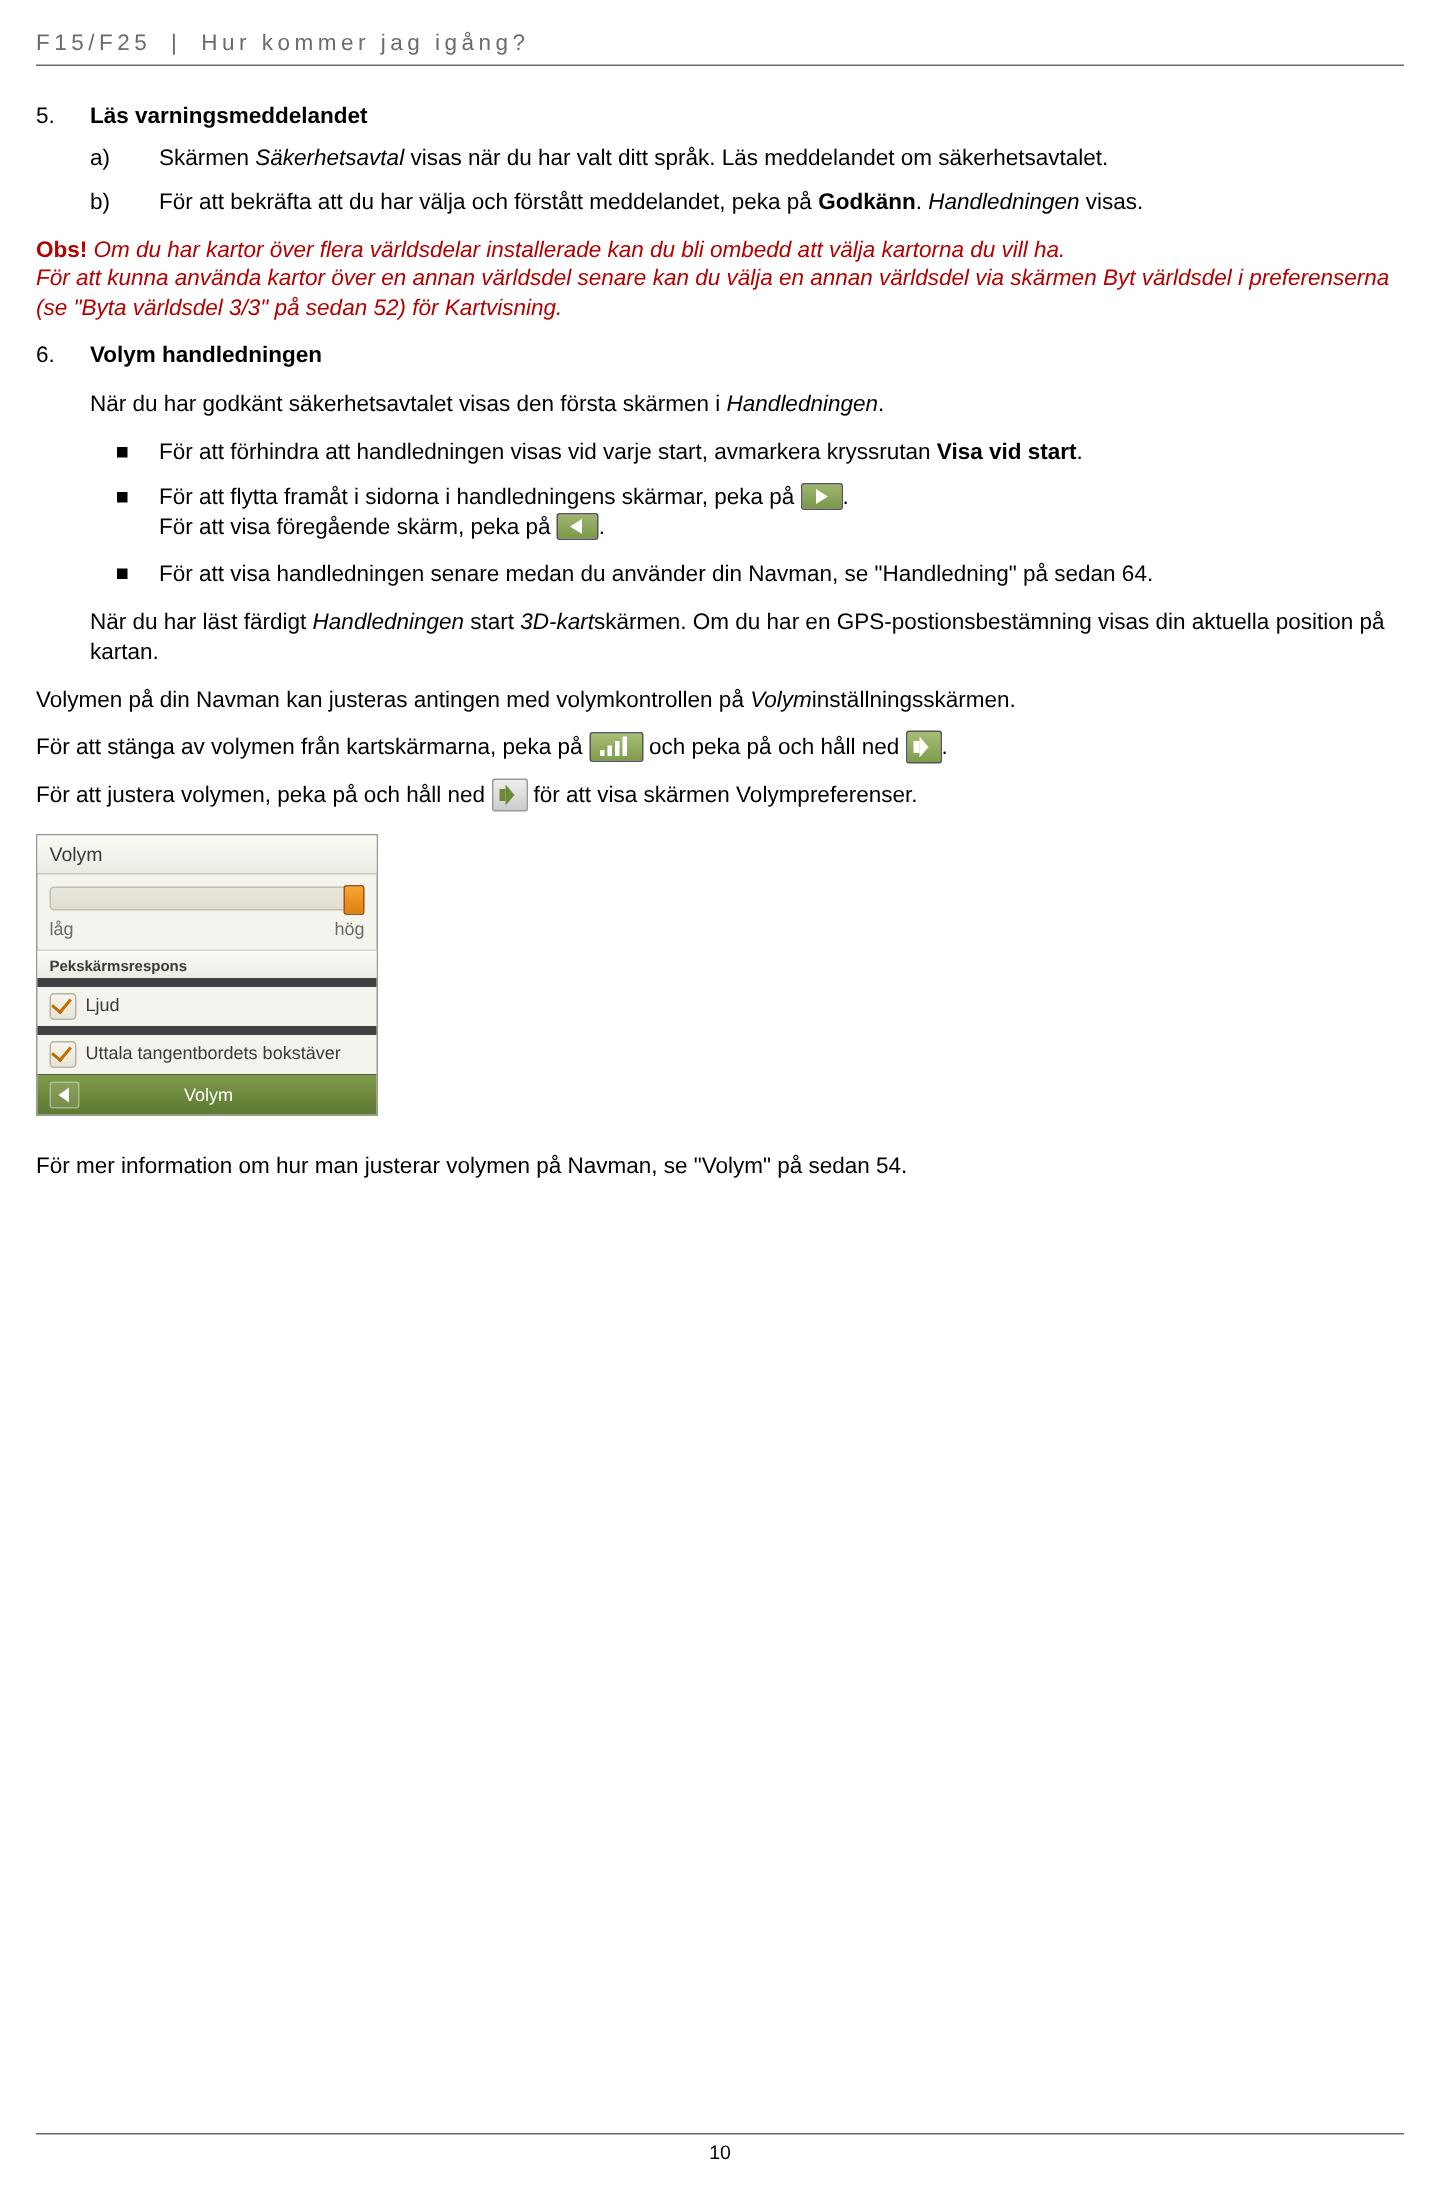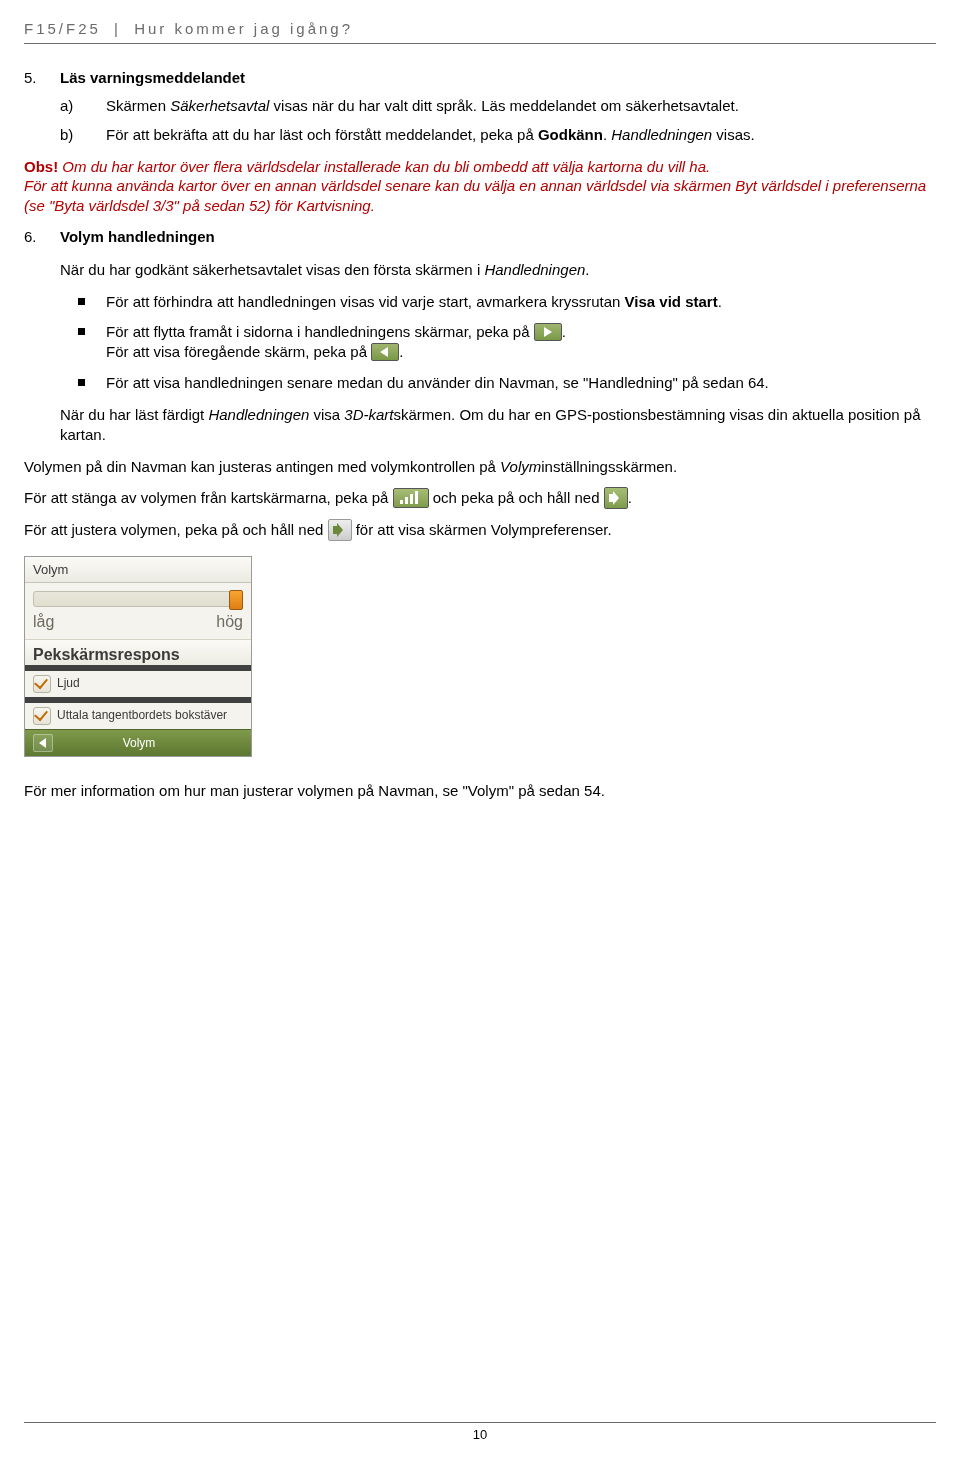--- a/index.html
+++ b/index.html
@@ -219,27 +219,27 @@
     right: -1px; top: -2px;
     width: 12px; height: 18px;
     background: linear-gradient(#f7a531,#e07e14);
     border: 1px solid #9b5a0f;
     border-radius: 2px;
   }
   .vol-labels {
     display: flex;
     justify-content: space-between;
     padding: 2px 8px 6px 8px;
-    font-size: 16px;
+    font-size: 12px;
     color: #6d6b5f;
   }
   .vol-section {
     padding: 4px 24px 0 8px;
     border-top: 1px solid #d6d3c5;
-    font-size: 16px;
+    font-size: 10px;
     font-weight: bold;
     background: linear-gradient(#fbfaf6,#ecebe2);
   }
   .vol-opt {
     display: flex;
     align-items: flex-start;
     gap: 6px;
     padding: 4px 8px;
     font-size: 12px;
     border-top: 6px solid #404040;
@@ -322,21 +322,21 @@
         <ul class="sub-list">
           <li>
             <span class="lbl">a)</span>
             <span class="txt">
               <span>Skärmen </span><em class="i">Säkerhetsavtal</em><span> visas när du har valt ditt språk. Läs meddelandet om säkerhetsavtalet.</span>
             </span>
           </li>
           <li>
             <span class="lbl">b)</span>
             <span class="txt">
-              <span>För att bekräfta att du har läst och förstått meddelandet, peka på </span><span class="b">Godkänn</span><span>. </span><em class="i">Handledningen</em><span> visas.</span>
+              <span>För att bekräfta att du har välja och förstått meddelandet, peka på </span><span class="b">Godkänn</span><span>. </span><em class="i">Handledningen</em><span> visas.</span>
             </span>
           </li>
         </ul>
       </li>
     </ol>
 
     <div class="obs-block">
       <span class="obs-label">Obs!</span><span> Om du har kartor över flera världsdelar installerade kan du bli ombedd att välja kartorna du vill ha.</span><br>
       <span>För att kunna använda kartor över en annan världsdel senare kan du välja en annan världsdel via skärmen </span><span>Byt världsdel</span><span> i preferenserna (se "Byta världsdel 3/3" på sedan 52) för </span><span>Kartvisning</span><span>.</span>
     </div>
@@ -361,21 +361,21 @@
             <span class="icon-btn play"></span><span>.</span><br>
             <span>För att visa föregående skärm, peka på </span>
             <span class="icon-btn playrev"></span><span>.</span>
           </li>
           <li>
             <span>För att visa handledningen senare medan du använder din Navman, se "Handledning" på sedan 64.</span>
           </li>
         </ul>
 
         <p class="body-para">
-          <span>När du har läst färdigt </span><em class="i">Handledningen</em><span> visa </span><em class="i">3D-kart</em><span>skärmen. Om du har en GPS-postionsbestämning visas din aktuella position på kartan.</span>
+          <span>När du har läst färdigt </span><em class="i">Handledningen</em><span> start </span><em class="i">3D-kart</em><span>skärmen. Om du har en GPS-postionsbestämning visas din aktuella position på kartan.</span>
         </p>
       </li>
     </ol>
 
 
     <p class="flow">
       <span>Volymen på din Navman kan justeras antingen med volymkontrollen på </span><em class="i">Volym</em><span>inställningsskärmen.</span>
     </p>
 
     <p class="flow">

